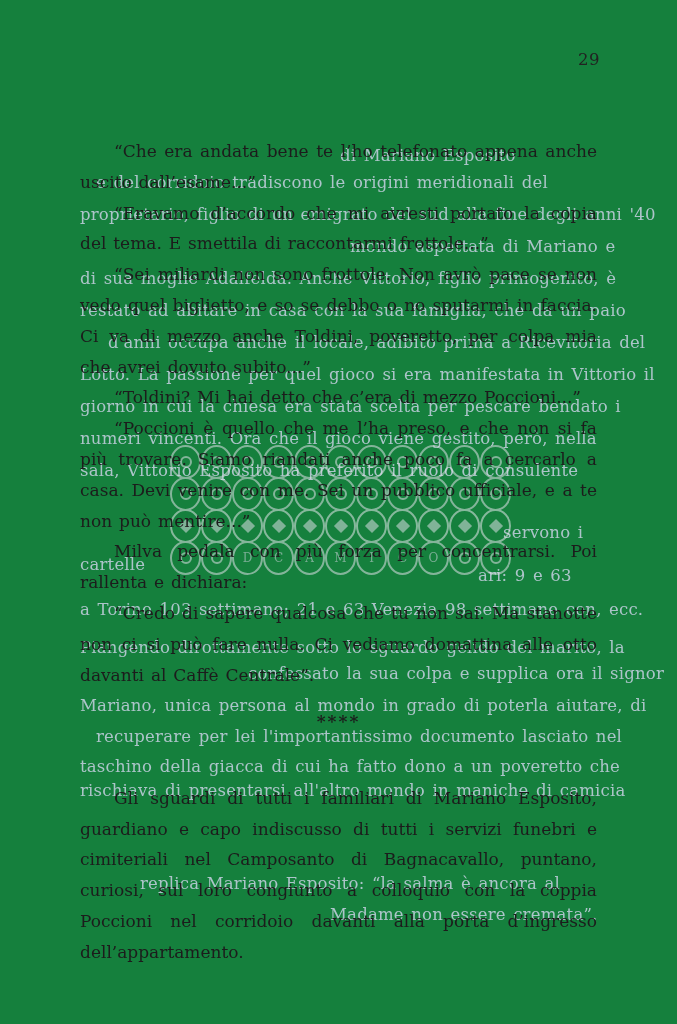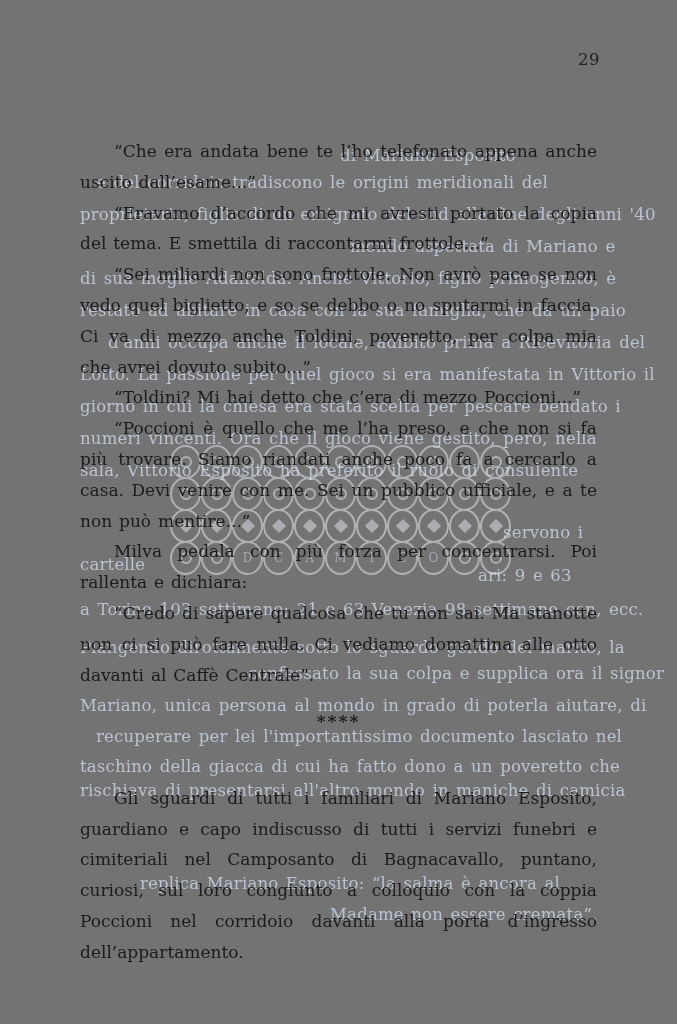--- a/index.html
+++ b/index.html
@@ -4,21 +4,21 @@
 <style>
   html, body {
     margin: 0;
     padding: 0;
     background: #fcfcfb;
   }
   .page {
     position: relative;
     width: 677px;
     height: 1024px;
-    background: #737373;
+    background: #15803d;
     overflow: hidden;
     font-family: "DejaVu Serif", serif;
   }
   .page-number {
     position: absolute;
     top: 50px;
     right: 77px;
     font-size: 16.5px;
     color: #222;
     letter-spacing: 0.5px;

